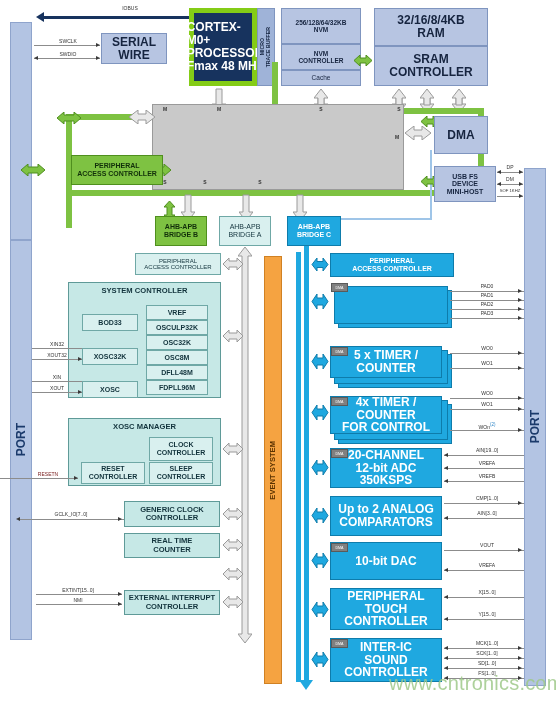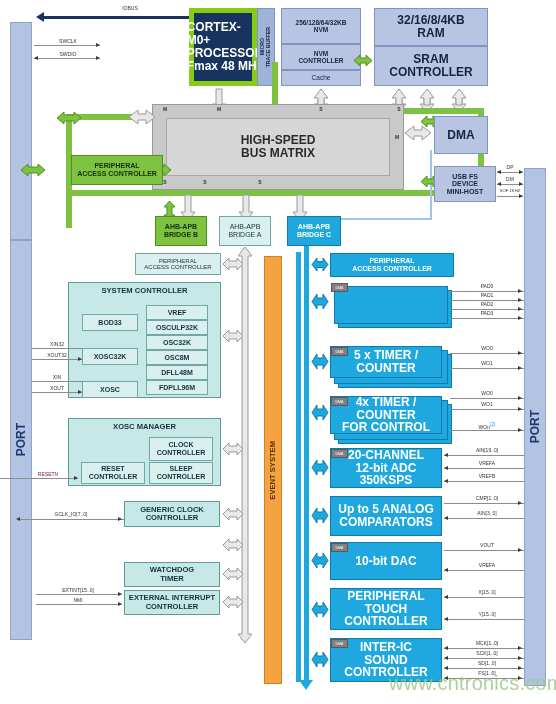--- a/index.html
+++ b/index.html
@@ -80,20 +80,24 @@
   <div class="sig t6" style="left:100px;top:6px;width:60px;">IOBUS</div>
 
   <div class="wire" style="left:34px;top:45px;width:66px;"></div>
   <div class="arrowR" style="left:96px;top:42.5px;"></div>
   <div class="sig" style="left:42px;top:39px;width:52px;">SWCLK</div>
   <div class="wire" style="left:34px;top:58px;width:66px;"></div>
   <div class="arrowR" style="left:96px;top:55.5px;"></div>
   <div class="arrowL" style="left:34px;top:55.5px;"></div>
   <div class="sig" style="left:42px;top:52px;width:52px;">SWDIO</div>
 
+  <div class="blk lav t8 b" style="left:101px;top:33px;width:66px;height:31px;">
+    <span class="lbl">SERIAL
+WIRE</span>
+  </div>
 
   <div class="blk navy t8" style="left:189px;top:8px;width:68px;height:78px;">
     <span class="lbl" style="text-align:left;padding-left:4px;">CORTEX-M0+
 PROCESSOR
 Fmax 48 MHz</span>
   </div>
   <div class="blk trace" style="left:257px;top:8px;width:18px;height:78px;">
     <span class="vert t5 b lbl">MICRO
 TRACE BUFFER</span>
   </div>
@@ -153,24 +157,20 @@
   <div class="gbar" style="left:272px;top:108px;width:212px;height:6px;"></div>
   <div class="gbar" style="left:478px;top:108px;width:6px;height:88px;"></div>
   <div class="gbar" style="left:66px;top:114px;width:6px;height:114px;"></div>
   <div class="gbar" style="left:66px;top:190px;width:420px;height:6px;"></div>
   <div class="gbar" style="left:66px;top:114px;width:104px;height:6px;"></div>
 
   <div class="thinblue" style="left:430px;top:150px;width:2px;height:70px;"></div>
   <div class="thinblue" style="left:300px;top:218px;width:132px;height:2px;"></div>
 
   <div class="blk matrix-out" style="left:152px;top:104px;width:252px;height:86px;"></div>
-  <div class="blk matrix-in t8 b" style="left:166px;top:118px;width:224px;height:58px;">
-    <span class="lbl">HIGH-SPEED
-BUS MATRIX</span>
-  </div>
 
   <div class="sig t5 b" style="left:160px;top:107px;width:10px;">M</div>
   <div class="sig t5 b" style="left:214px;top:107px;width:10px;">M</div>
   <div class="sig t5 b" style="left:316px;top:107px;width:10px;">S</div>
   <div class="sig t5 b" style="left:394px;top:107px;width:10px;">S</div>
   <div class="sig t5 b" style="left:392px;top:135px;width:10px;">M</div>
   <div class="sig t5 b" style="left:160px;top:180px;width:10px;">S</div>
   <div class="sig t5 b" style="left:200px;top:180px;width:10px;">S</div>
   <div class="sig t5 b" style="left:255px;top:180px;width:10px;">S</div>
 
@@ -379,30 +379,30 @@
   <div class="hbus" style="left:222px;top:508px;">
     <svg width="22" height="12">
         <polygon points="1,6 7,0 7,3 15,3 15,0 21,6 15,12 15,9 7,9 7,12" fill="#e8e8e8" stroke="#9a9a9a" stroke-width="1"></polygon>
       </svg>
   </div>
   <div class="wire" style="left:18px;top:519px;width:106px;"></div>
   <div class="arrowR" style="left:118px;top:516.5px;"></div>
   <div class="arrowL" style="left:16px;top:516.5px;"></div>
   <div class="sig" style="left:30px;top:512px;width:82px;">GCLK_IO[7..0]</div>
 
+  <div class="blk mint2 t75 b" style="left:124px;top:533px;width:96px;height:25px;">
+    <span class="lbl">REAL TIME
+COUNTER</span>
+  </div>
   <div class="hbus" style="left:222px;top:539px;">
     <svg width="22" height="12">
         <polygon points="1,6 7,0 7,3 15,3 15,0 21,6 15,12 15,9 7,9 7,12" fill="#e8e8e8" stroke="#9a9a9a" stroke-width="1"></polygon>
       </svg>
   </div>
 
-  <div class="blk mint2 t75 b" style="left:124px;top:562px;width:96px;height:25px;">
-    <span class="lbl">WATCHDOG
-TIMER</span>
-  </div>
   <div class="hbus" style="left:222px;top:568px;">
     <svg width="22" height="12">
         <polygon points="1,6 7,0 7,3 15,3 15,0 21,6 15,12 15,9 7,9 7,12" fill="#e8e8e8" stroke="#9a9a9a" stroke-width="1"></polygon>
       </svg>
   </div>
 
   <div class="blk mint2 t75 b" style="left:124px;top:590px;width:96px;height:25px;">
     <span class="lbl">EXTERNAL INTERRUPT
 CONTROLLER</span>
   </div>
@@ -513,21 +513,21 @@
   <div class="arrowL" style="left:444px;top:452.5px;"></div>
   <div class="sig" style="left:456px;top:448px;width:62px;">AIN[19..0]</div>
   <div class="wire" style="left:444px;top:468px;width:80px;"></div>
   <div class="arrowL" style="left:444px;top:465.5px;"></div>
   <div class="sig" style="left:456px;top:461px;width:62px;">VREFA</div>
   <div class="wire" style="left:444px;top:481px;width:80px;"></div>
   <div class="arrowL" style="left:444px;top:478.5px;"></div>
   <div class="sig" style="left:456px;top:474px;width:62px;">VREFB</div>
 
   <div class="blk cyan t8" style="left:330px;top:496px;width:112px;height:40px;">
-    <span class="lbl">Up to 5 ANALOG
+    <span class="lbl">Up to 2 ANALOG
 COMPARATORS</span>
   </div>
   <div class="hbus" style="left:311px;top:508px;">
     <svg width="18" height="15">
         <polygon points="1,7.5 6,0 6,4 12,4 12,0 17,7.5 12,15 12,11 6,11 6,15" fill="#1fa8e0" stroke="#0e7cab" stroke-width="1"></polygon>
       </svg>
   </div>
   <div class="wire" style="left:444px;top:503px;width:80px;"></div>
   <div class="arrowR" style="left:518px;top:500.5px;"></div>
   <div class="sig" style="left:456px;top:496px;width:62px;">CMP[1..0]</div>

